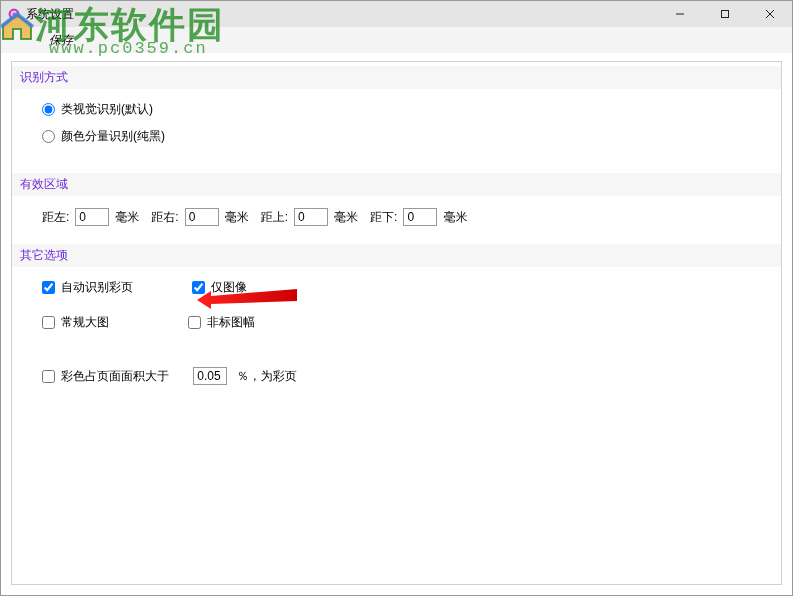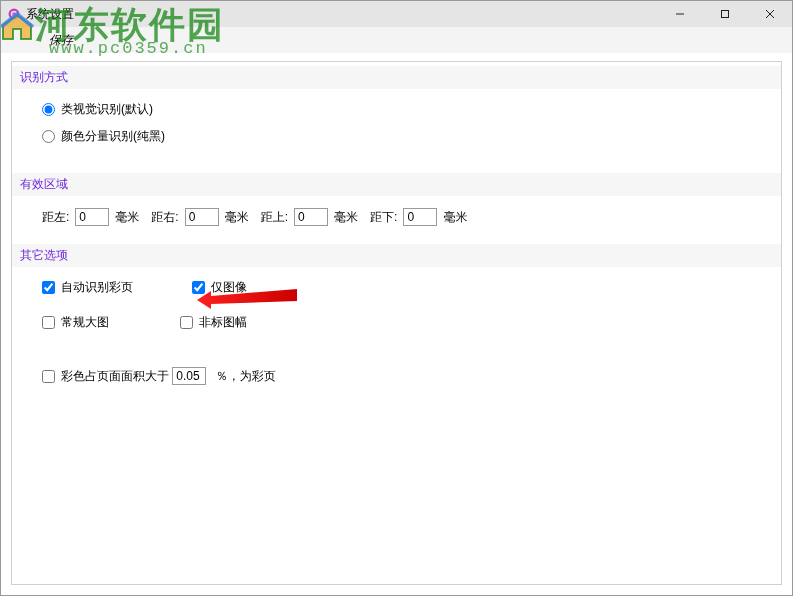--- a/index.html
+++ b/index.html
@@ -95,21 +95,21 @@
       margin-right: 12px;
     }
     input[type="text"] {
       width: 34px;
       height: 18px;
       border: 1px solid #999;
       padding: 0 3px;
       font-size: 12px;
       text-align: left;
     }
-    .w50 { width: 44px; }
+    .w50 { width: 44px; margin-left: 21px; }
     .watermark-logo {
       position: absolute;
       top: 0px; left: -4px;
       font-size: 36px;
       font-weight: 800;
       font-family: "SimHei", "Microsoft YaHei", sans-serif;
       color: rgba(10, 130, 10, 0.70);
       pointer-events: none;
       z-index: 100;
       letter-spacing: 2px;
@@ -233,21 +233,21 @@
       <div class="check-row">
         <input type="checkbox" checked="" style="">
         <label>仅图像</label>
       </div>
     </div>
     <div class="checks-line">
       <div class="check-row">
         <input type="checkbox" style="">
         <label>常规大图</label>
       </div>
-      <div class="check-row" style="margin-left:12px">
+      <div class="check-row" style="margin-left:20px">
         <input type="checkbox" style="">
         <label>非标图幅</label>
       </div>
     </div>
   </div>
 
   <div class="section-body">
     <div class="check-row">
       <input type="checkbox" style="">
       <label>彩色占页面面积大于</label>

